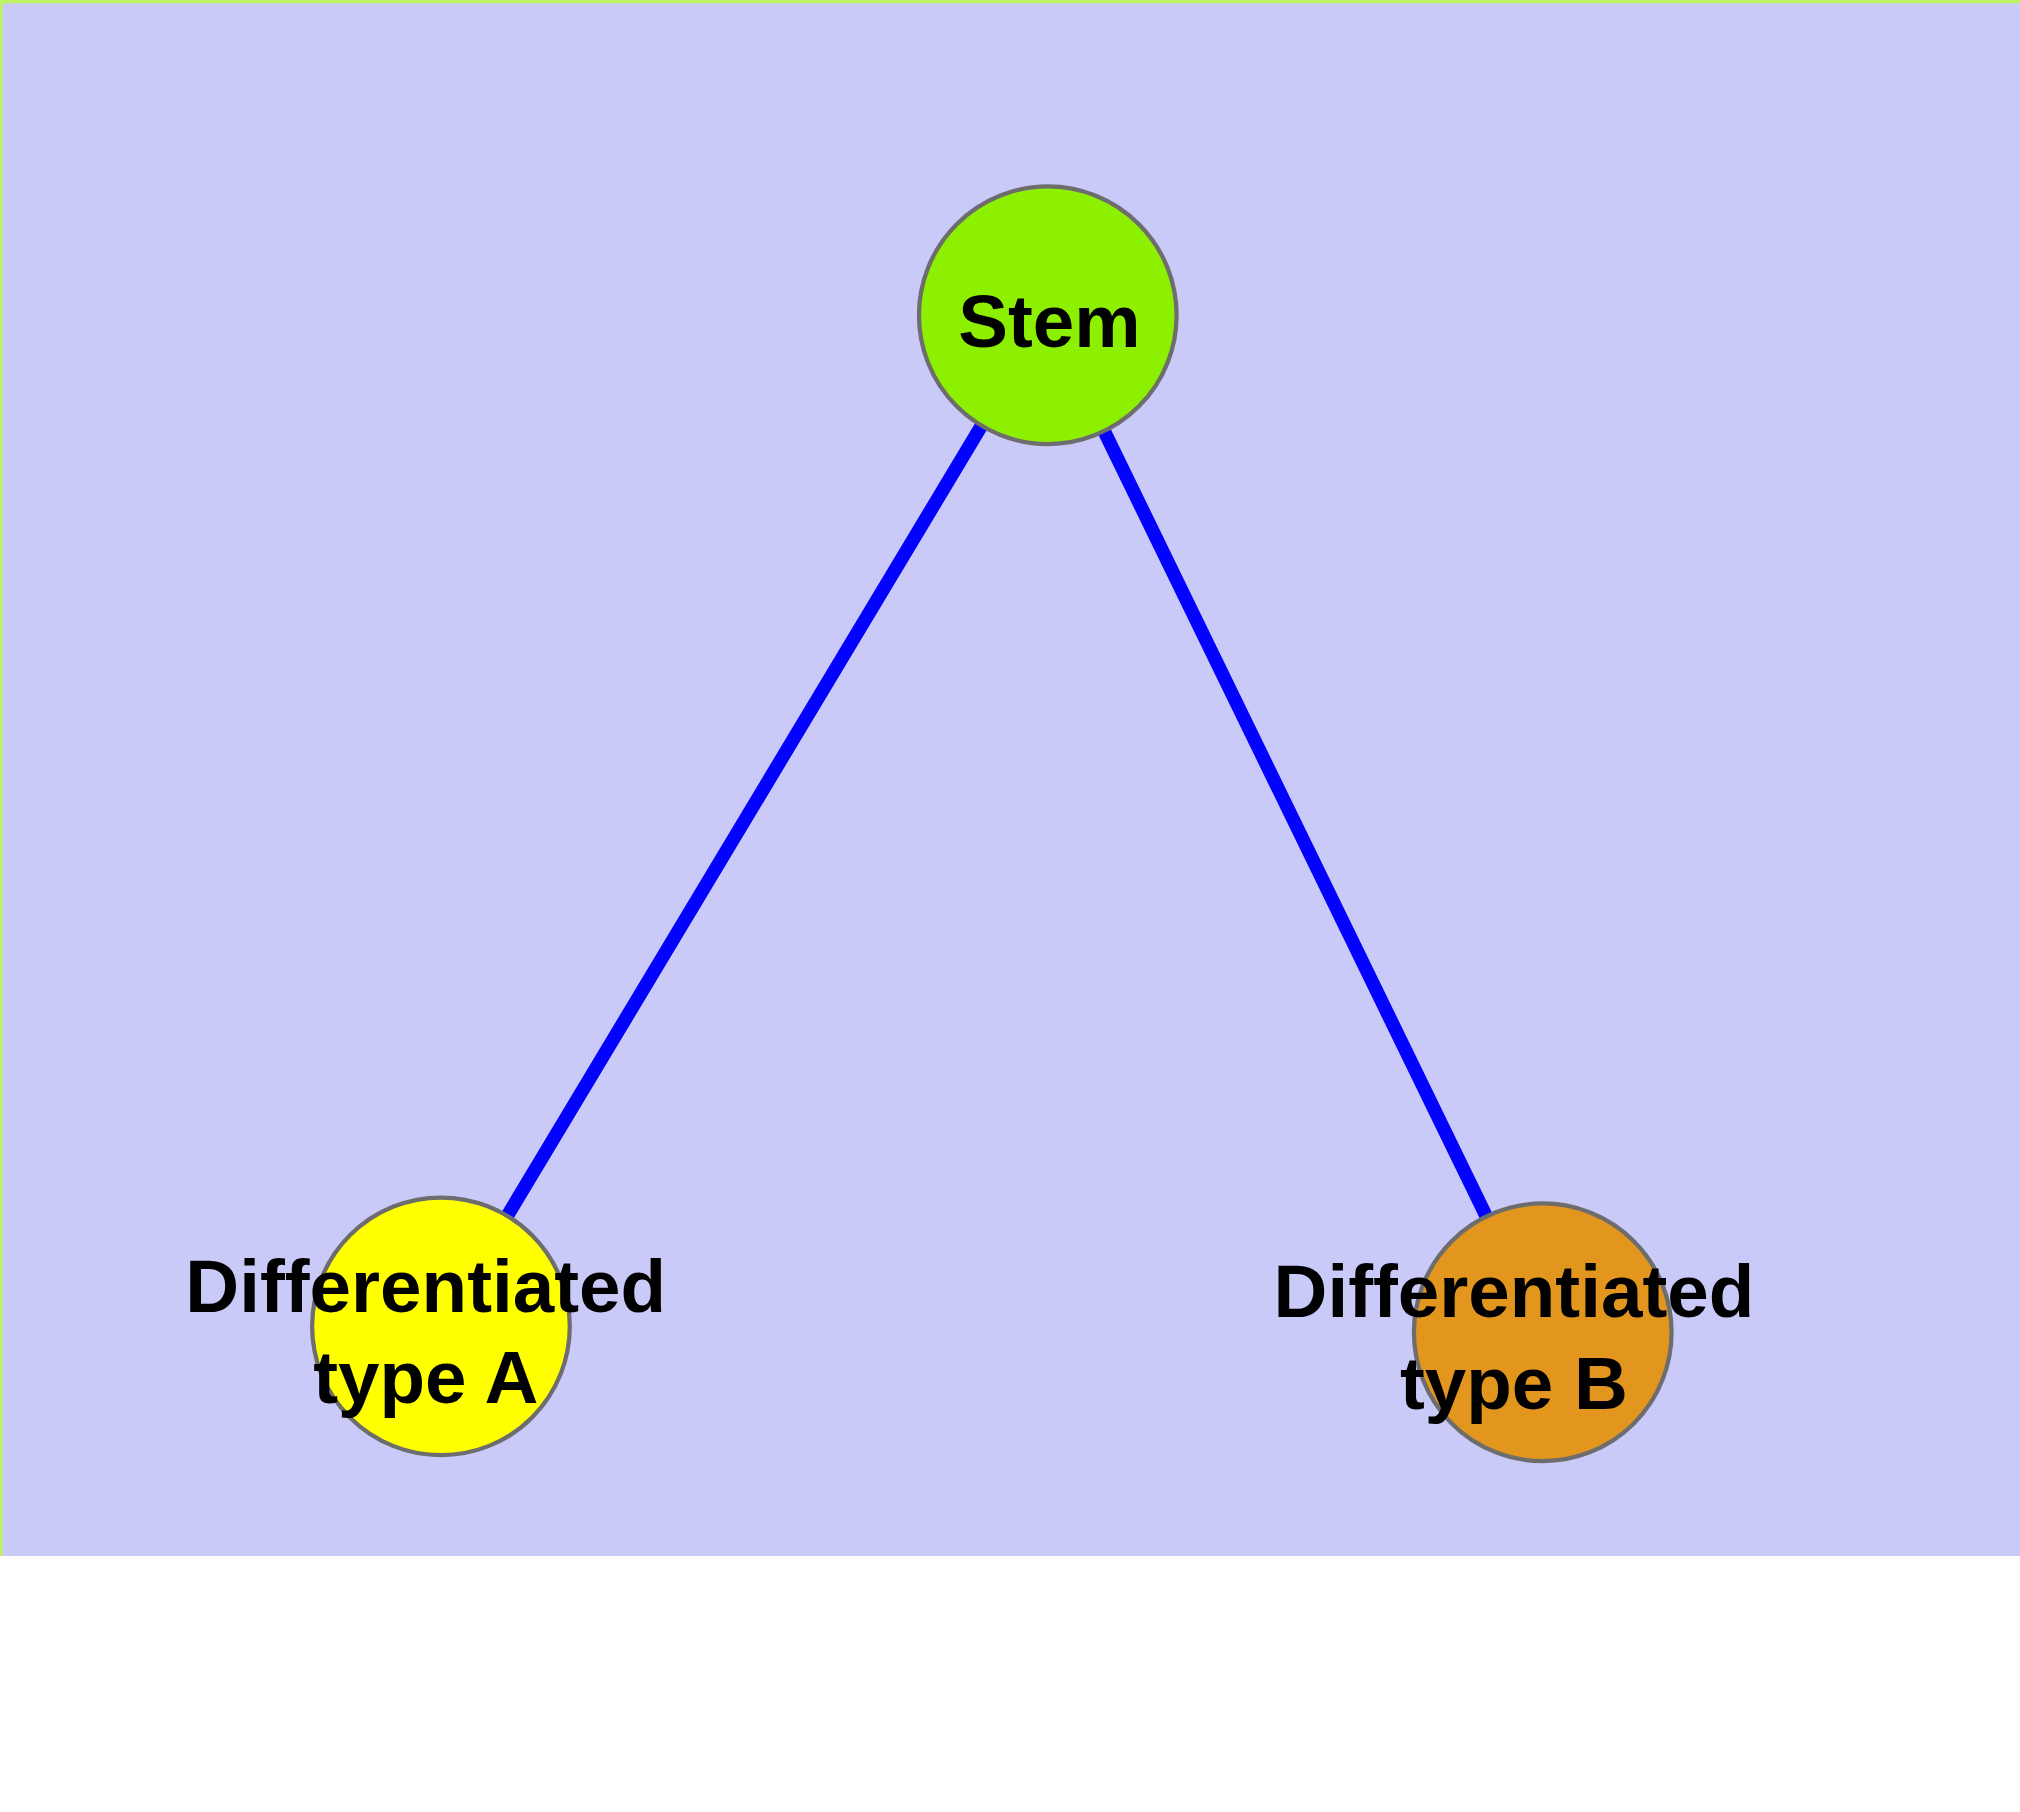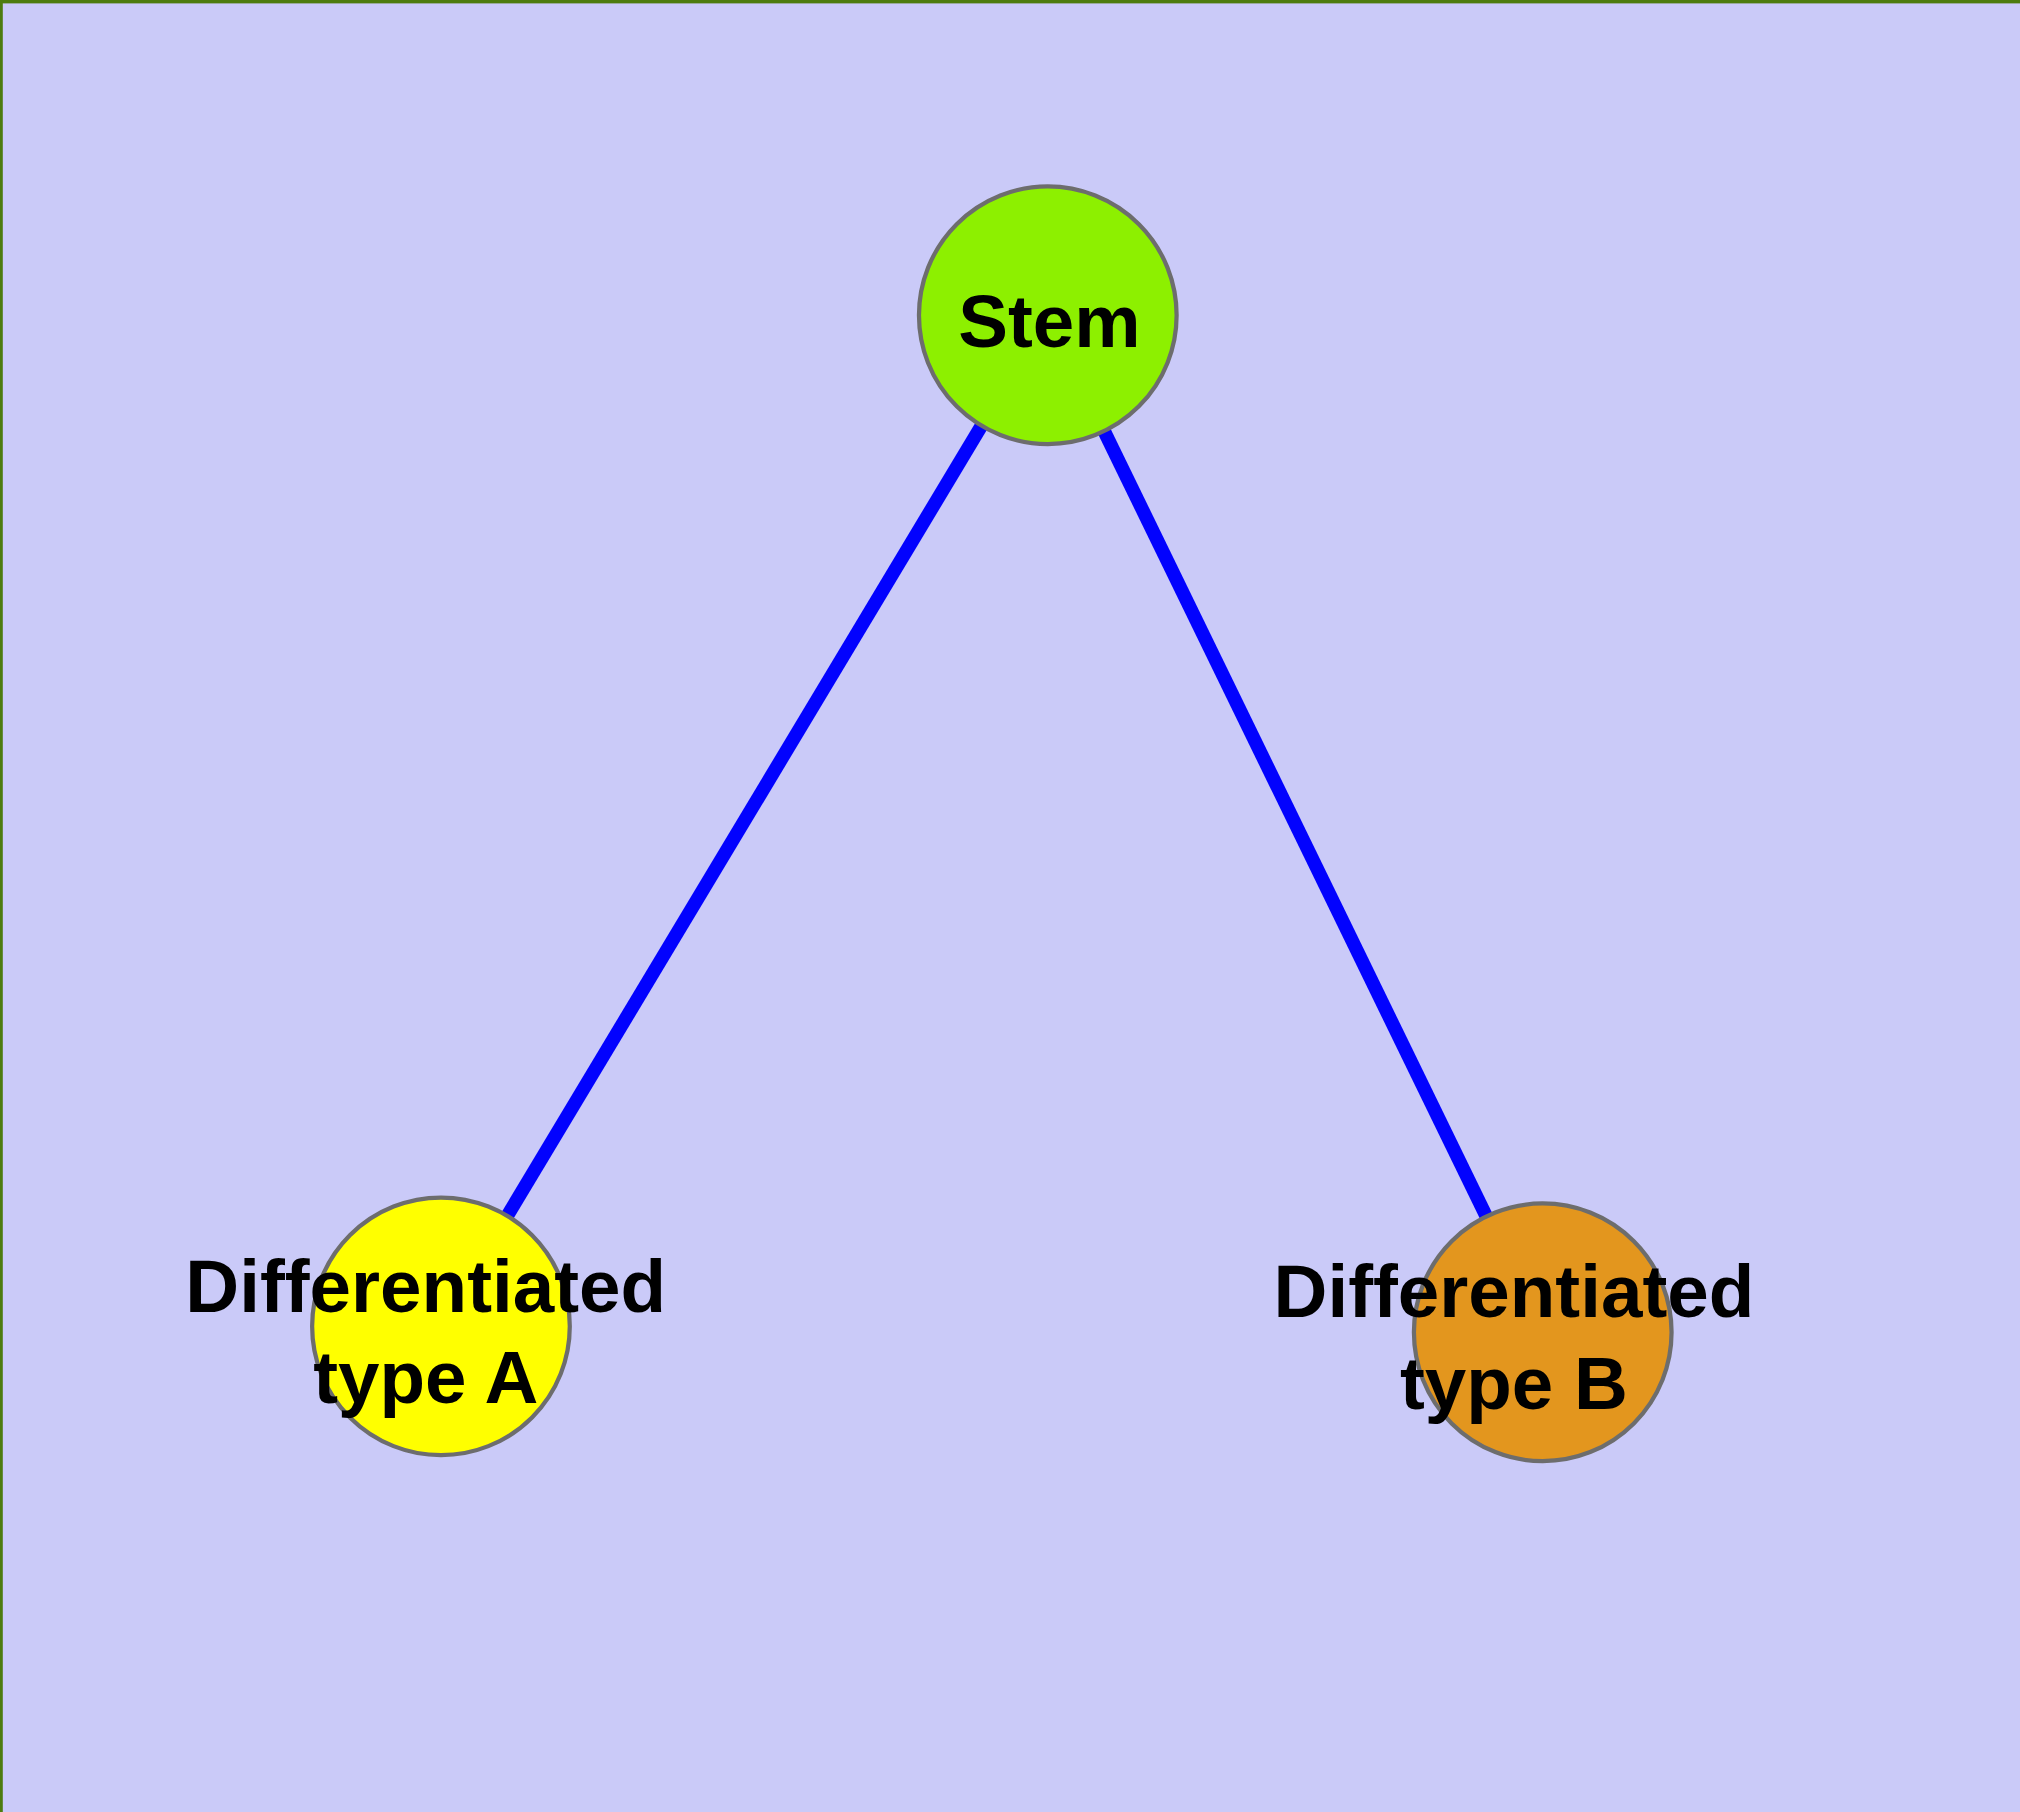--- a/index.html
+++ b/index.html
@@ -4,22 +4,22 @@
 <style>
   html, body {
     margin: 0;
     padding: 0;
     background: #ffffff;
     font-family: "Liberation Sans", sans-serif;
   }
   .canvas {
     position: relative;
     width: 2021px;
-    height: 1812px;
-    background: #4d7c0f;
+    height: 1556px;
+    background: #bef264;
     overflow: hidden;
   }
   .canvas svg {
     position: absolute;
     left: 0;
     top: 0;
     width: 2021px;
     height: 1812px;
     display: block;
   }

